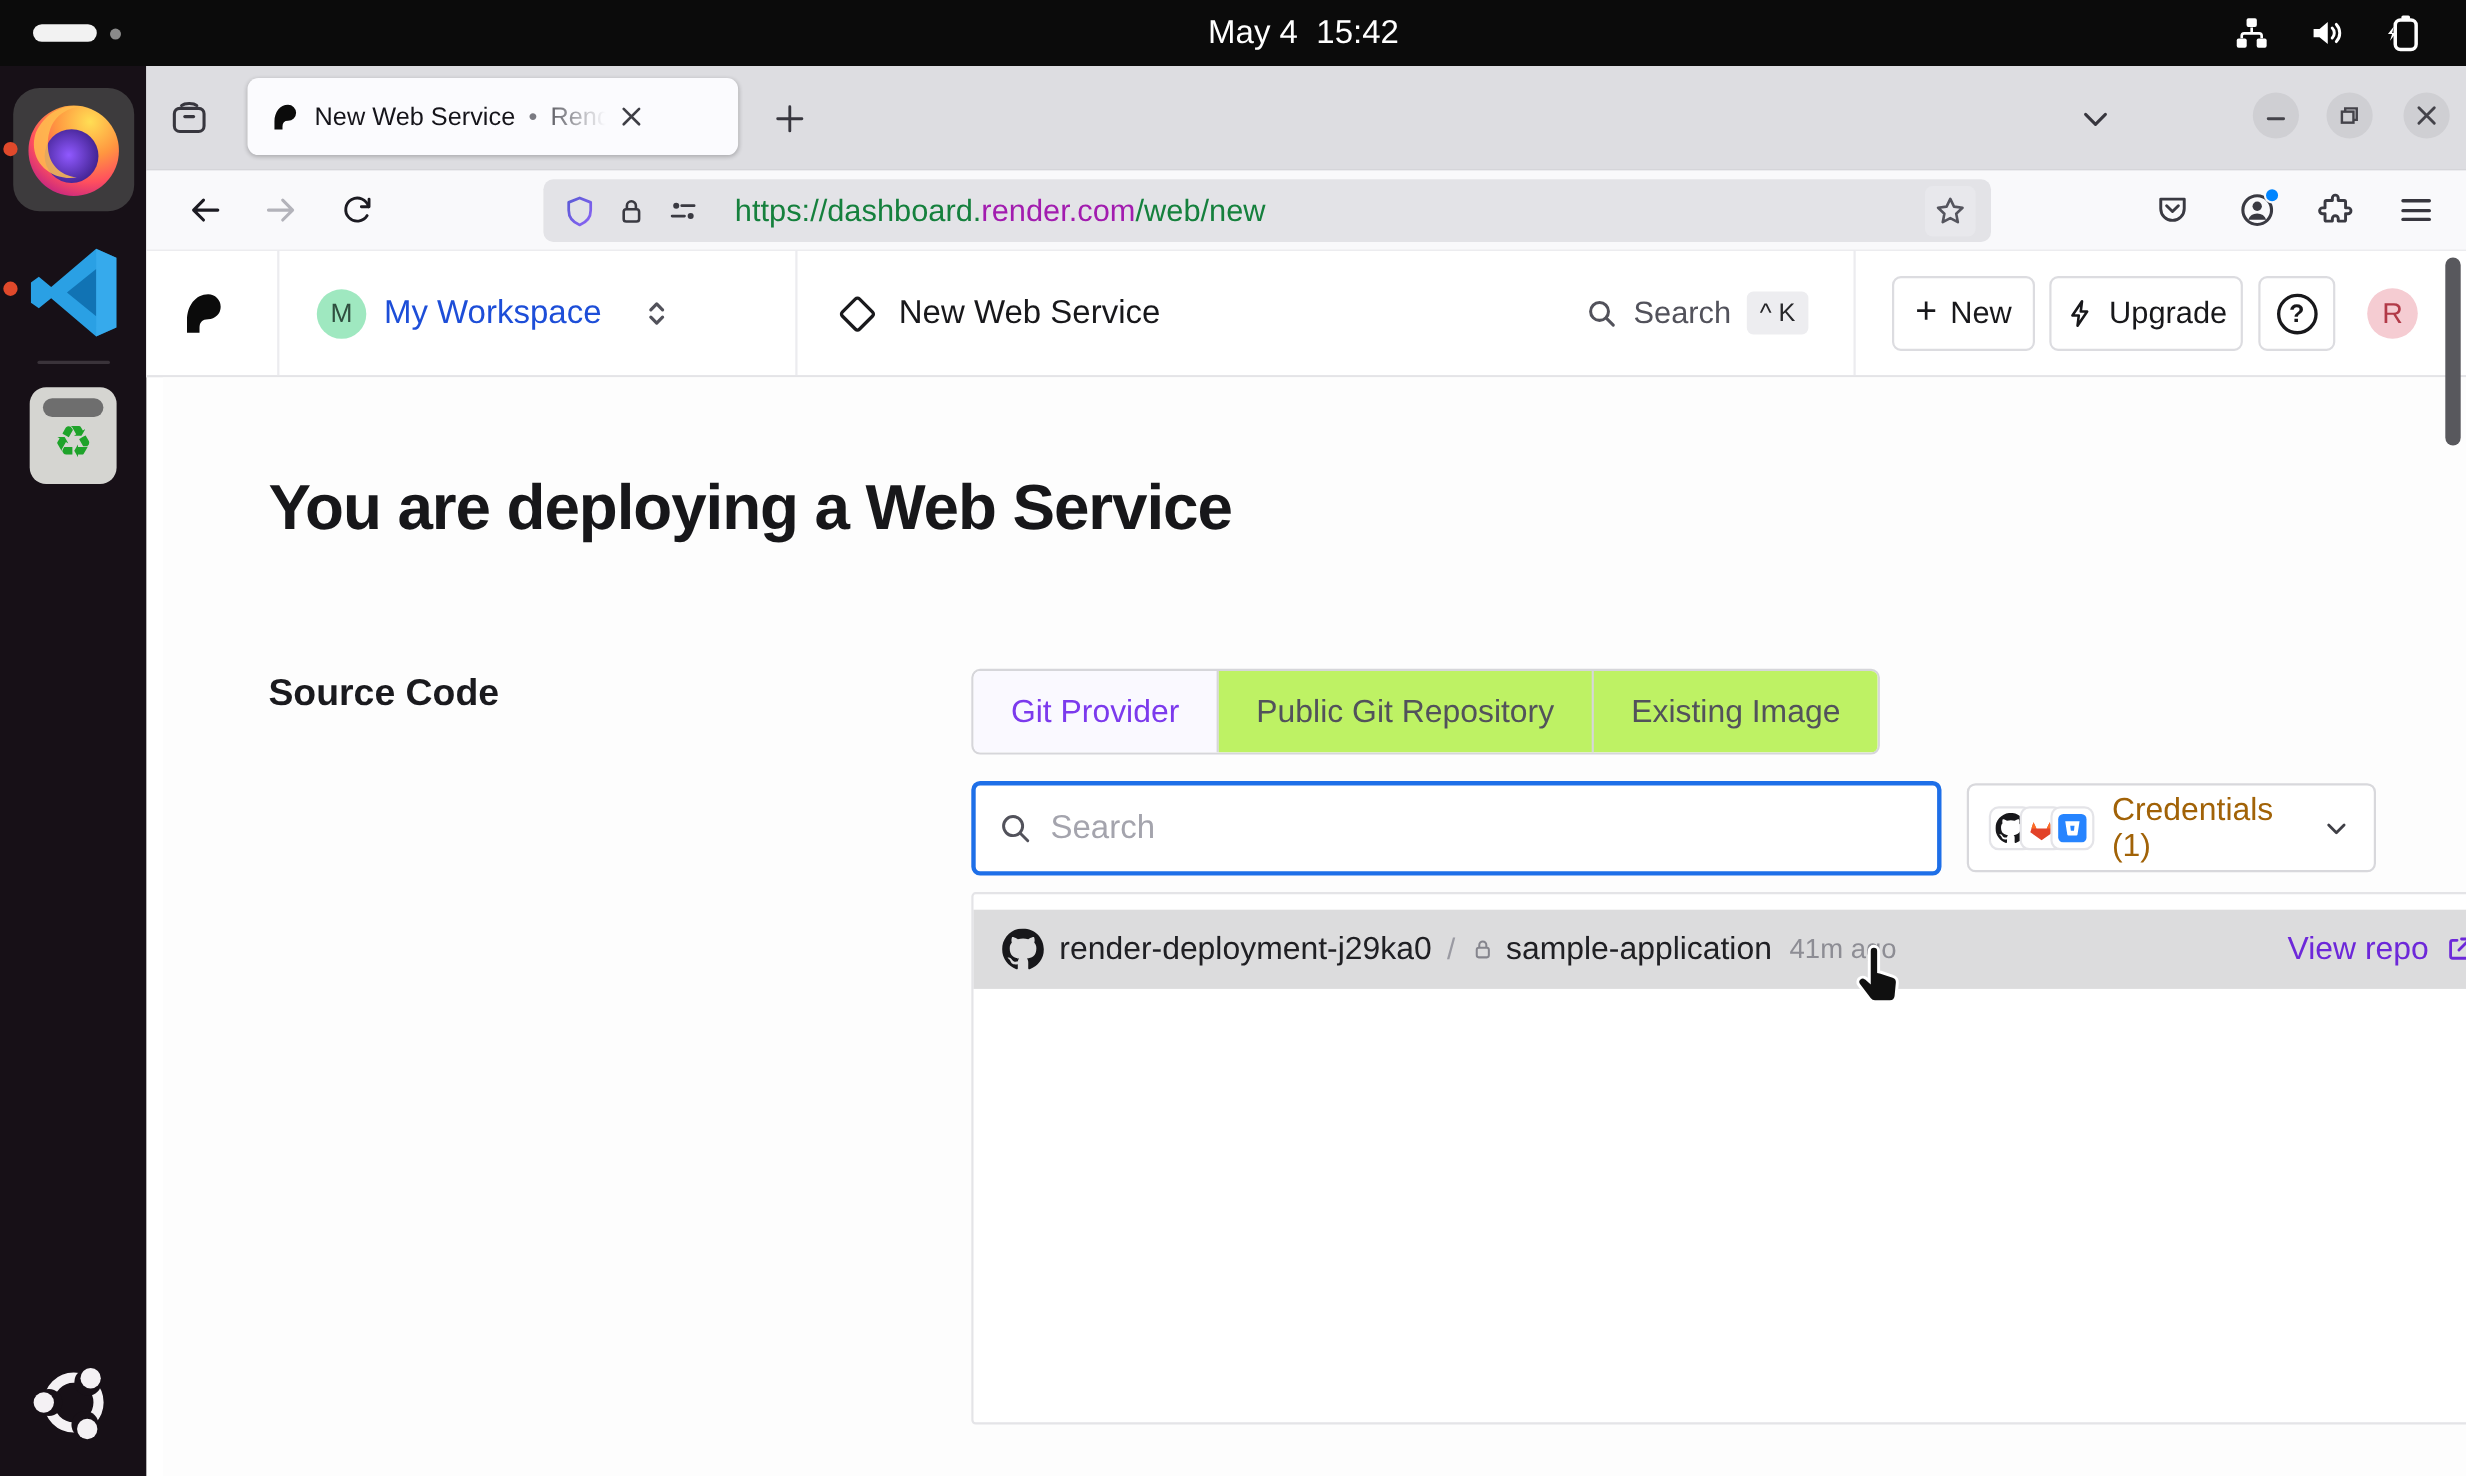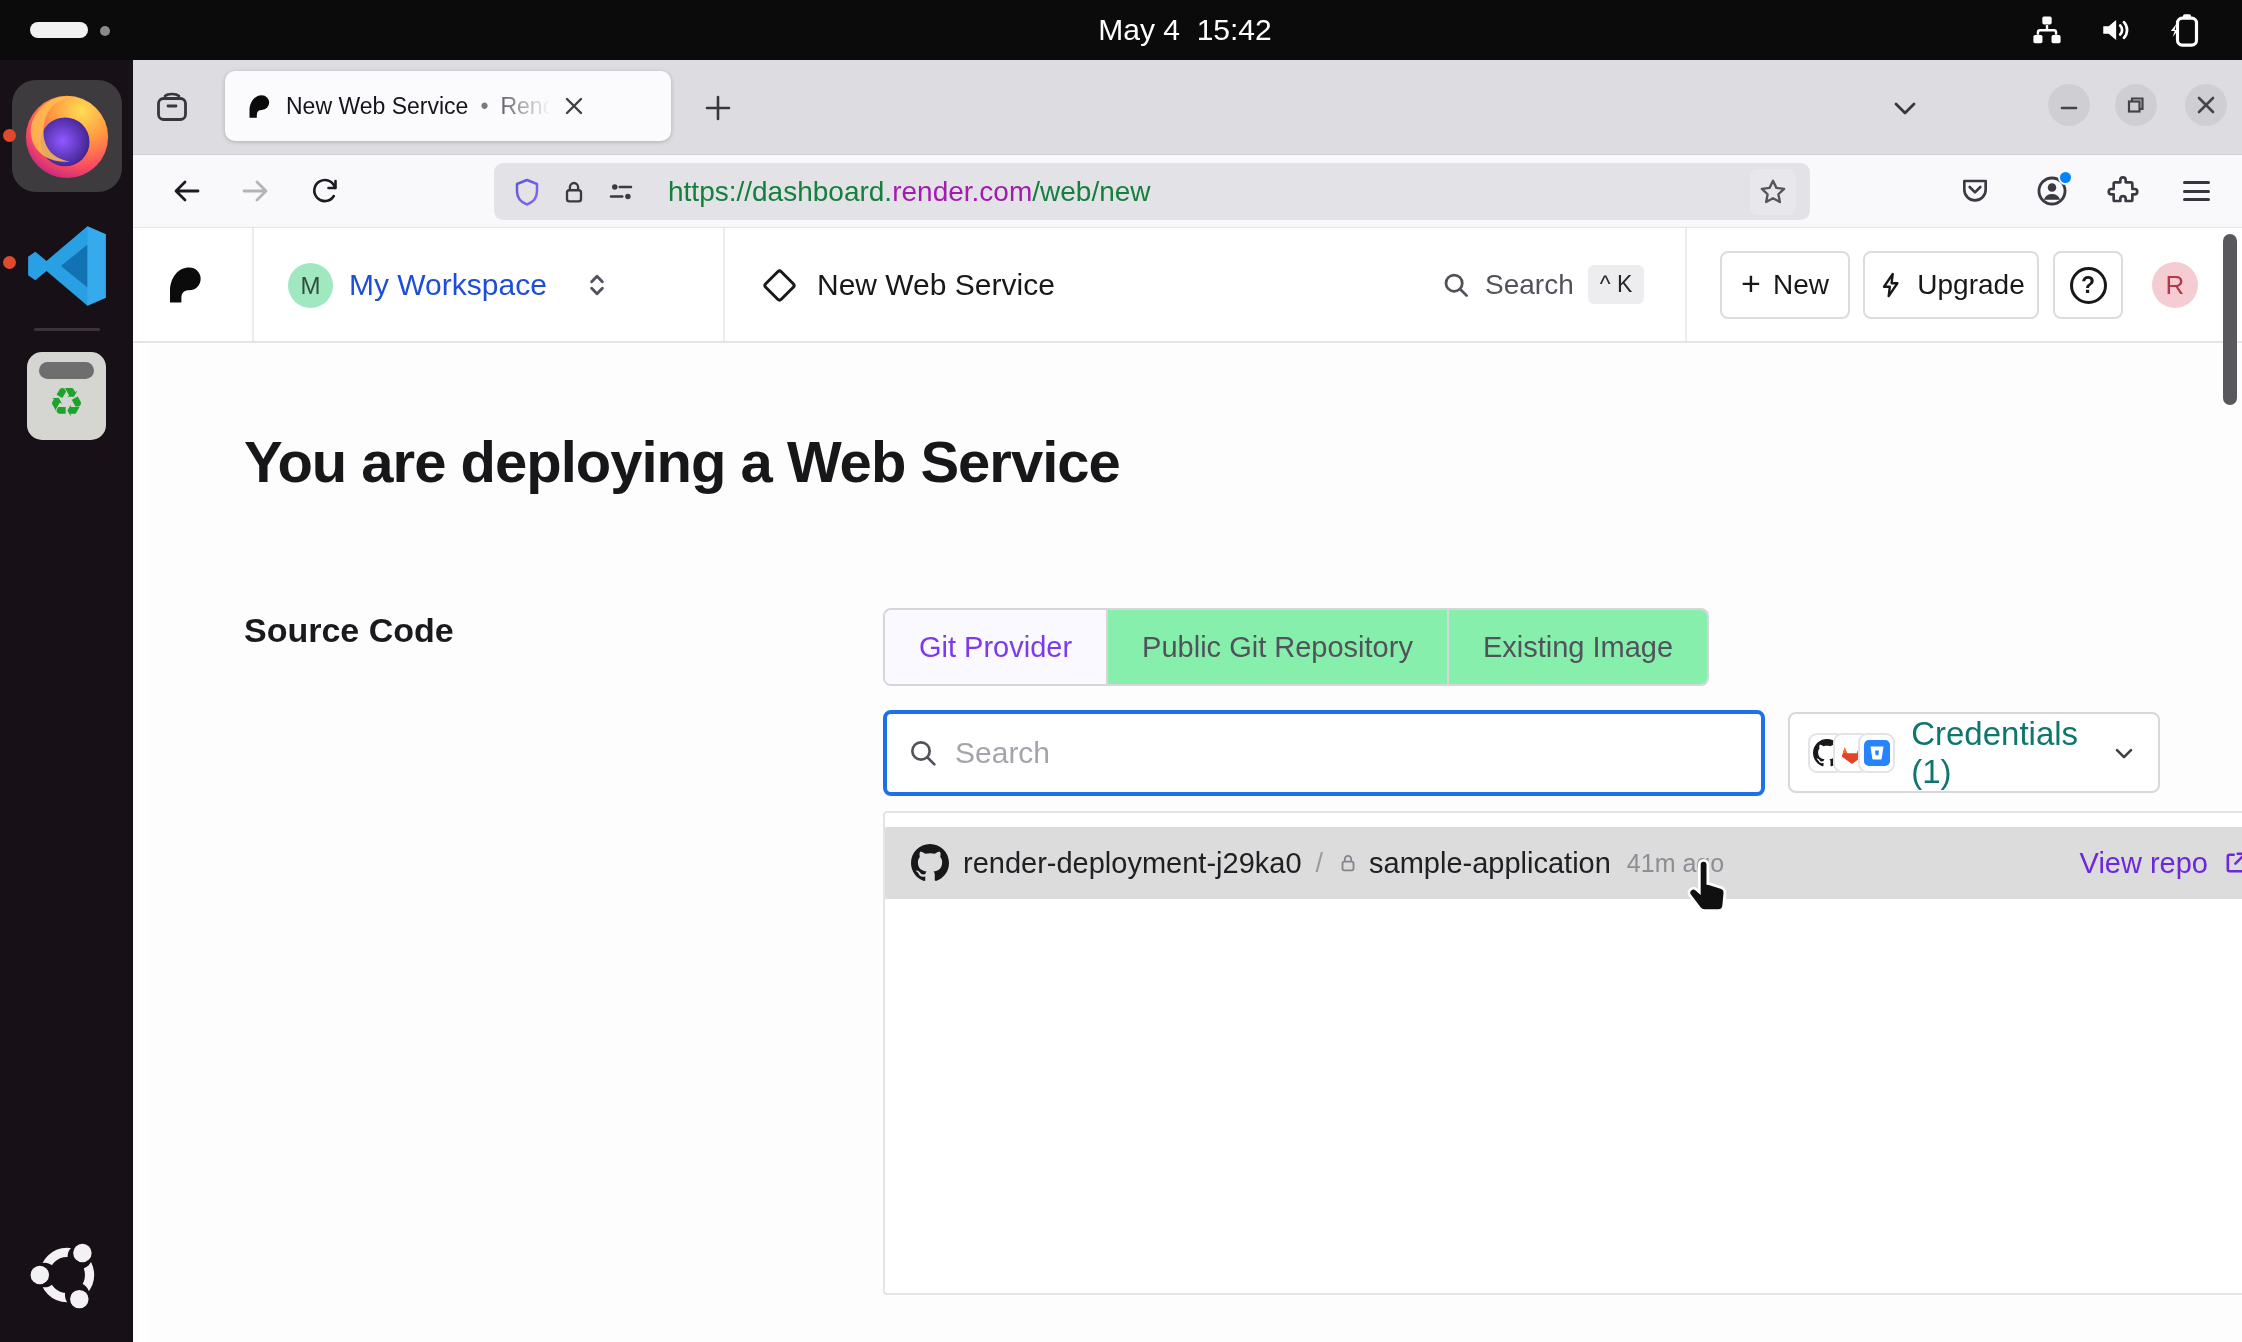--- a/index.html
+++ b/index.html
@@ -74,30 +74,30 @@
   .btn.help{left:1920px;width:70px}
   .plus-glyph{font-size:34px;font-weight:400;margin-top:-3px}
   .help-circle{width:37px;height:37px;border:3px solid #18181b;border-radius:50%;display:flex;align-items:center;justify-content:center;font-size:23px;font-weight:700}
   .user-avatar{position:absolute;left:2019px;top:34px;width:46px;height:46px;border-radius:50%;background:#f5ccd2;color:#b23a48;font-size:26px;font-weight:500;display:flex;align-items:center;justify-content:center}
 
   
   .content{position:absolute;left:15px;top:283px;width:2109px;height:999px;background:#fdfdfd}
   .heading{position:absolute;left:96px;top:85px;font-size:58px;font-weight:700;letter-spacing:-1px;color:#17171a}
   .section-label{position:absolute;left:96px;top:268px;font-size:34px;font-weight:700;color:#1a1a1e}
   .seg{position:absolute;left:735px;top:265px;height:78px;display:flex;border:2px solid #d6d6da;border-radius:8px;overflow:hidden;background:#fff}
-  .seg button{height:100%;border:none;background:#86efac;font-size:29px;color:#52525b;font-family:inherit;padding:0 34px;border-right:2px solid #d6d6da;display:flex;align-items:center}
+  .seg button{height:100%;border:none;background:#bef264;font-size:29px;color:#52525b;font-family:inherit;padding:0 34px;border-right:2px solid #d6d6da;display:flex;align-items:center}
   .seg button:last-child{border-right:none}
   .seg button.active{background:#faf9ff;color:#7c3aed}
   .searchbox{position:absolute;left:735px;top:367px;width:882px;height:86px;background:#fff;border:4px solid #1e6fe8;border-radius:8px;display:flex;align-items:center;padding:0 20px}
   .searchbox input{border:none;outline:none;flex:1;font-size:30px;color:#27272a;font-family:inherit;margin-left:16px;background:transparent}
   .searchbox input::placeholder{color:#a4a4ad}
   .creds{position:absolute;left:1640px;top:369px;width:372px;height:81px;background:#fff;border:2px solid #d8d8dc;border-radius:8px;display:flex;align-items:center;padding:0 20px 0 18px}
   .badge{width:40px;height:40px;border:2px solid #e4e4e8;border-radius:9px;background:#fff;display:flex;align-items:center;justify-content:center}
   .badge + .badge{margin-left:-12px}
-  .creds-label{font-size:33px;color:#0f766e;margin-left:16px}
+  .creds-label{font-size:29px;color:#a16207;margin-left:16px}
   .creds-caret{margin-left:auto}
   .panel{position:absolute;left:735px;top:468px;width:1399px;height:484px;background:#fff;border:2px solid #e4e4e7;border-radius:4px}
   .repo-row{position:absolute;left:0;top:14px;width:100%;height:72px;background:#dcdcdd;display:flex;align-items:center;padding:0 30px 0 26px}
   .repo-owner,.repo-name{font-size:29px;color:#202024;margin-left:14px;white-space:nowrap}
   .repo-slash{font-size:27px;color:#9a9aa2;margin-left:14px}
   .repo-lock{margin-left:14px;display:flex;align-items:center}
   .repo-name{margin-left:10px}
   .repo-time{font-size:25px;color:#8d8d94;margin-left:16px}
   .view-repo{margin-left:auto;display:flex;align-items:center;gap:14px;font-size:29px;color:#6d28d9}
   .scrollthumb{position:absolute;left:2090px;top:174px;width:14px;height:171px;border-radius:7px;background:#58585d}

